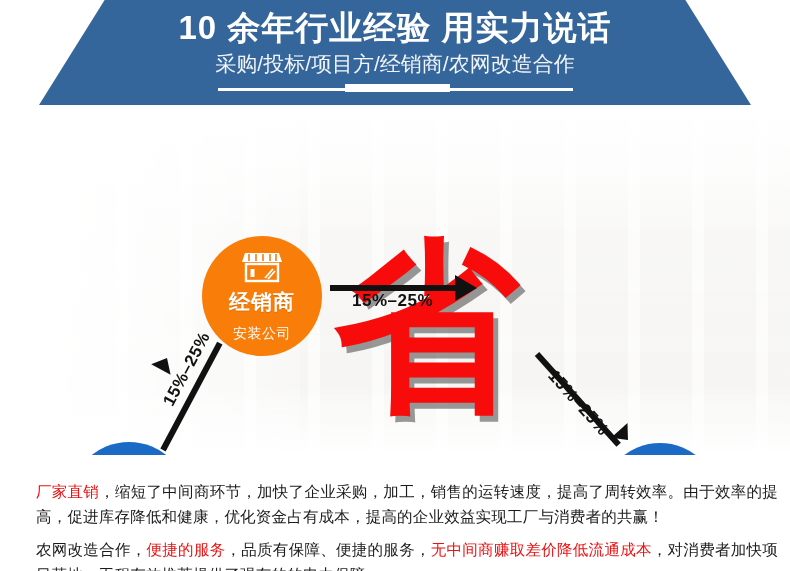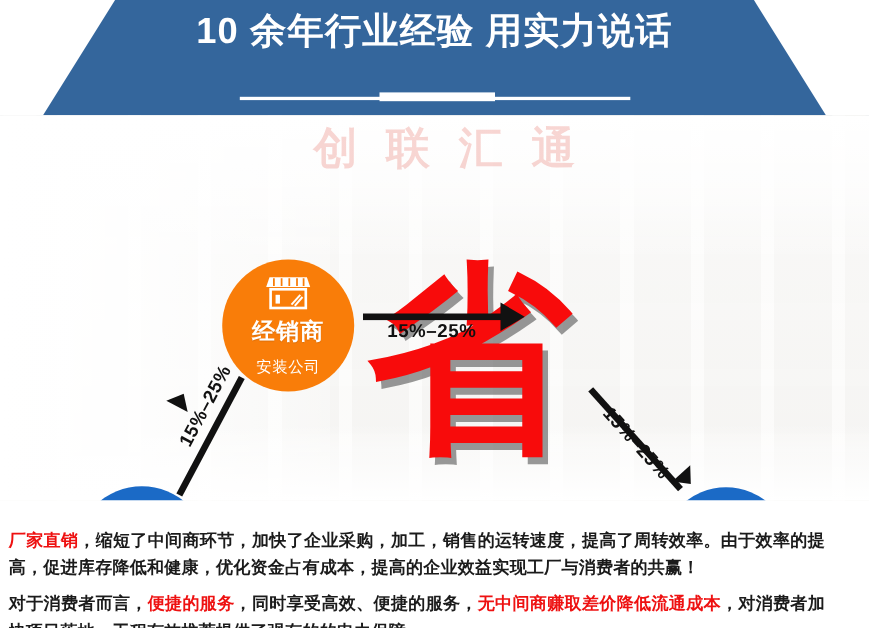--- a/index.html
+++ b/index.html
@@ -254,57 +254,56 @@
   
   #footer {
     position: absolute;
     left: 0; top: 455px;
     width: 790px;
     height: 116px;
     background: #ffffff;
   }
   .para {
     position: absolute;
-    left: 8px;
+    left: 36px;
     width: 742px;
     font-size: 15.5px;
     line-height: 25px;
     color: #1b1b1b;
     letter-spacing: 0.2px;
     text-align: justify;
-    font-weight: bold;
   }
   #para-1 { top: 8px; }
   #para-2 { top: 66px; }
   .hl { color: #ee1111; }
 </style>
 </head>
 <body>
 
 <div id="page">
 
   <div id="header">
     <div class="corner-wedge wedge-left-outer"></div>
     <div class="corner-wedge wedge-left-inner"></div>
     <div class="corner-wedge wedge-right-outer"></div>
     <div class="corner-wedge wedge-right-inner"></div>
 
     <div id="header-title">10 余年行业经验 用实力说话</div>
+    <div id="header-sub">采购/投标/项目方/经销商/农网改造合作</div>
     <div id="header-rule"></div>
     <div id="header-rule-center"></div>
   </div>
 
   <div id="stage">
 
     <div id="bg-building"></div>
     <div id="bg-fade-left"></div>
     <div id="bg-fade-top"></div>
     <div id="bg-fade-bottom"></div>
 
-    <div id="watermark">创联汇通</div>
 
     <div id="big-save">省</div>
 
     <div class="arrow-line" id="arrow-top-line"></div>
     <div class="arrow-head" id="arrow-top-head"></div>
     <div class="pct-label" id="pct-top">15%–25%</div>
 
     <div class="arrow-line" id="arrow-left-line"></div>
     <div class="arrow-head" id="arrow-left-head"></div>
     <div class="pct-label" id="pct-left">15%–25%</div>
@@ -338,16 +337,16 @@
     <div class="node node-blue" id="node-consumer">
       
       
     </div>
 
   </div>
 
   <div id="footer">
     <p class="para" id="para-1"><span class="hl">厂家直销</span><span>，缩短了中间商环节，加快了企业采购，加工，销售的运转速度，提高了周转效率。由于效率的提高，促进库存降低和健康，优化资金占有成本，提高的企业效益实现工厂与消费者的共赢！</span></p>
 
-    <p class="para" id="para-2"><span>对于消费者而言，</span><span class="hl">便捷的服务</span><span>，同时享受高效、便捷的服务，</span><span class="hl">无中间商赚取差价降低流通成本</span><span>，对消费者加快项目落地，工程有效推荐提供了强有的的电力保障。</span></p>
+    <p class="para" id="para-2"><span>农网改造合作，</span><span class="hl">便捷的服务</span><span>，品质有保障、便捷的服务，</span><span class="hl">无中间商赚取差价降低流通成本</span><span>，对消费者加快项目落地，工程有效推荐提供了强有的的电力保障。</span></p>
   </div>
 
 </div>
 
 </body></html>

